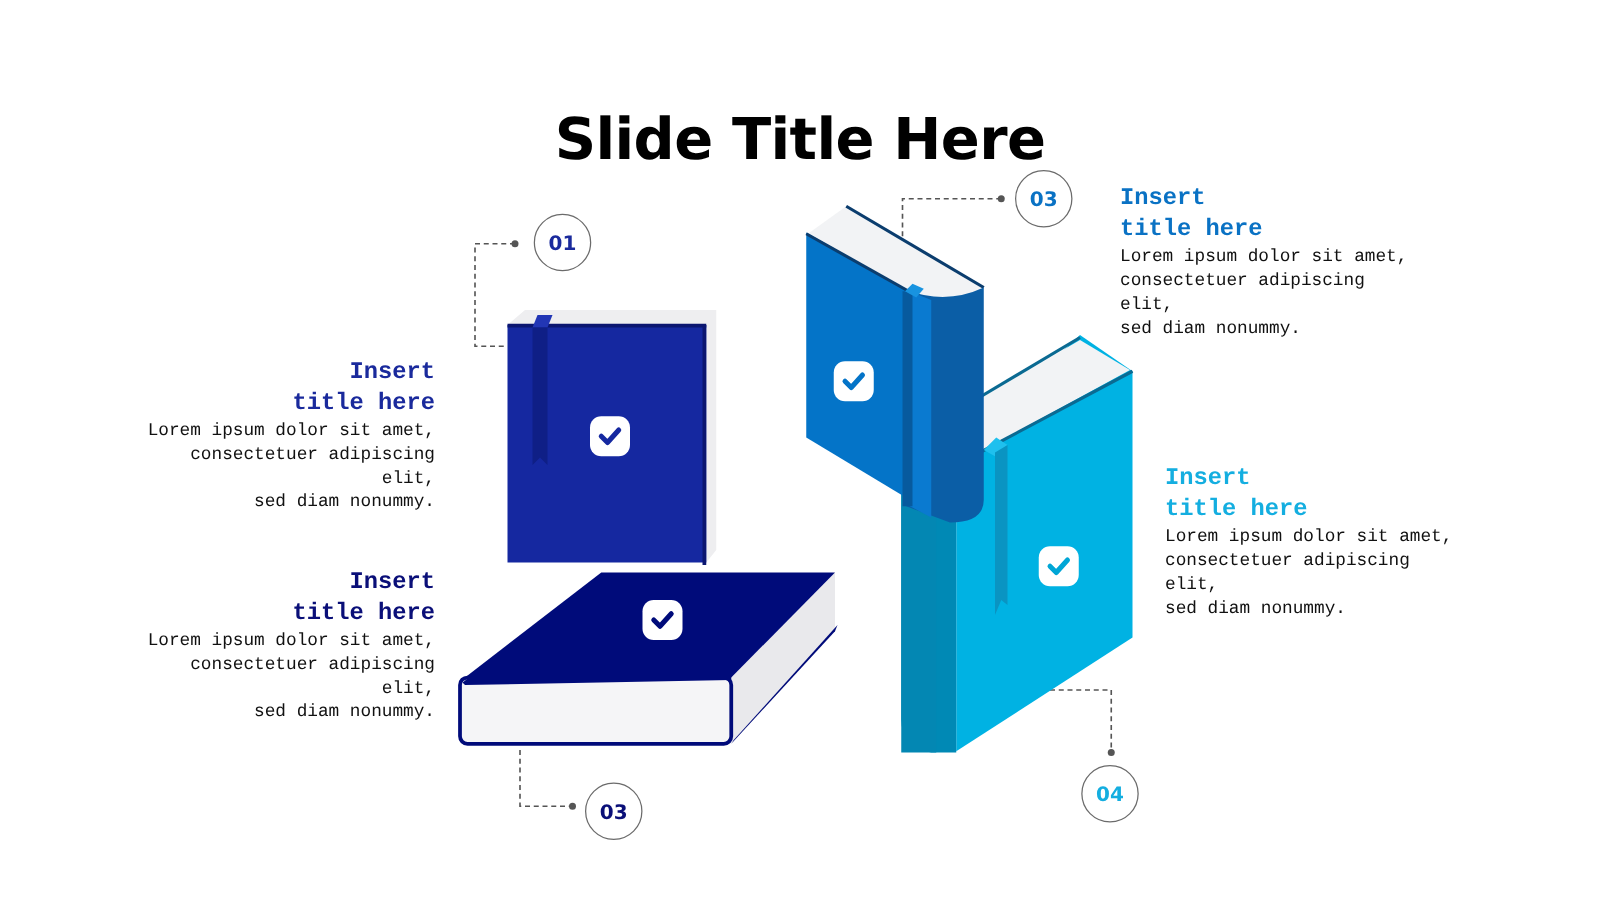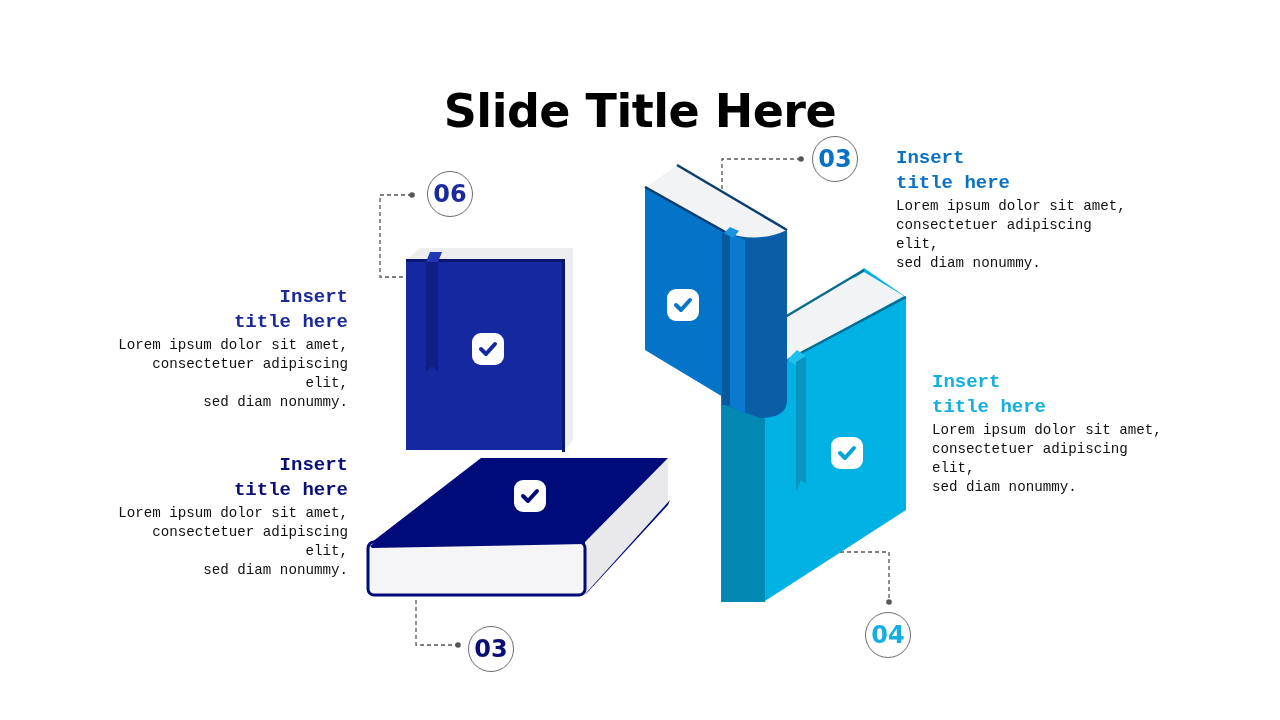--- a/index.html
+++ b/index.html
@@ -1,19 +1,19 @@
 <!DOCTYPE html>
 <html><head>
 <meta charset="utf-8">
 <style>
   html, body { margin:0; padding:0; background:#ffffff; }
   body { width:1280px; height:720px; position:relative; overflow:hidden; font-family:"DejaVu Sans", "Liberation Sans", sans-serif; }
   .slide-title { position:absolute; left:0; top:40px; width:1280px; text-align:center; font-size:46px; font-weight:bold; color:#000; letter-spacing:-0.5px;margin-top:44px; }
   svg.art { position:absolute; left:0; top:0; }
-  .num-badge { position:absolute; width:46px; height:46px; border:1px solid #6b6b6b; border-radius:50%; background:#fff; box-sizing:border-box; display:flex; align-items:center; justify-content:center; font-weight:bold; font-size:24px; }
+  .num-badge { position:absolute; width:46px; height:46px; border:1px solid #6b6b6b; border-radius:50%; background:#fff; box-sizing:border-box; display:flex; align-items:center; justify-content:center; font-weight:bold; font-size:16px; }
   .text-block { position:absolute; width:230px;font-family:Liberation Mono, monospace; }
   .text-block .t { font-weight:bold; font-size:19px; line-height:25px; }
   .text-block .d { font-size:14.2px; line-height:19px; color:#111; margin-top:1px; }
   .right-align { text-align:right; }
   .check { position:absolute; width:32px; height:32px; background:#fff; border-radius:9px; display:flex; align-items:center; justify-content:center; }
 </style>
 </head>
 <body>
 
 <div class="slide-title">Slide Title Here</div>
@@ -88,21 +88,21 @@
       <polyline points="3,8 8,13 17,3" fill="none" stroke="#0474c8" stroke-width="4" stroke-linecap="round" stroke-linejoin="round"></polyline>
     </svg>
 </div>
 <div class="check" style="left:831px; top:437px;">
   <svg width="20" height="16" viewBox="0 0 20 16">
       <polyline points="3,8 8,13 17,3" fill="none" stroke="#00a6d6" stroke-width="4" stroke-linecap="round" stroke-linejoin="round"></polyline>
     </svg>
 </div>
 
 <div class="num-badge" style="left:468px; top:626px; color:#0a0f78;">03</div>
-<div class="num-badge" style="left:427px; top:171px; color:#1a2a9c;">06</div>
+<div class="num-badge" style="left:427px; top:171px; color:#1a2a9c;">01</div>
 <div class="num-badge" style="left:812px; top:136px; color:#0a72c4;">03</div>
 <div class="num-badge" style="left:865px; top:612px; color:#14aee0;">04</div>
 
 <div class="text-block right-align" style="left:118px; top:285px;">
   <div class="t" style="color:#1a2a9c;">
     <div>Insert</div>
     <div>title here</div>
   </div>
   <div class="d">
     <div>Lorem ipsum dolor sit amet,</div>

